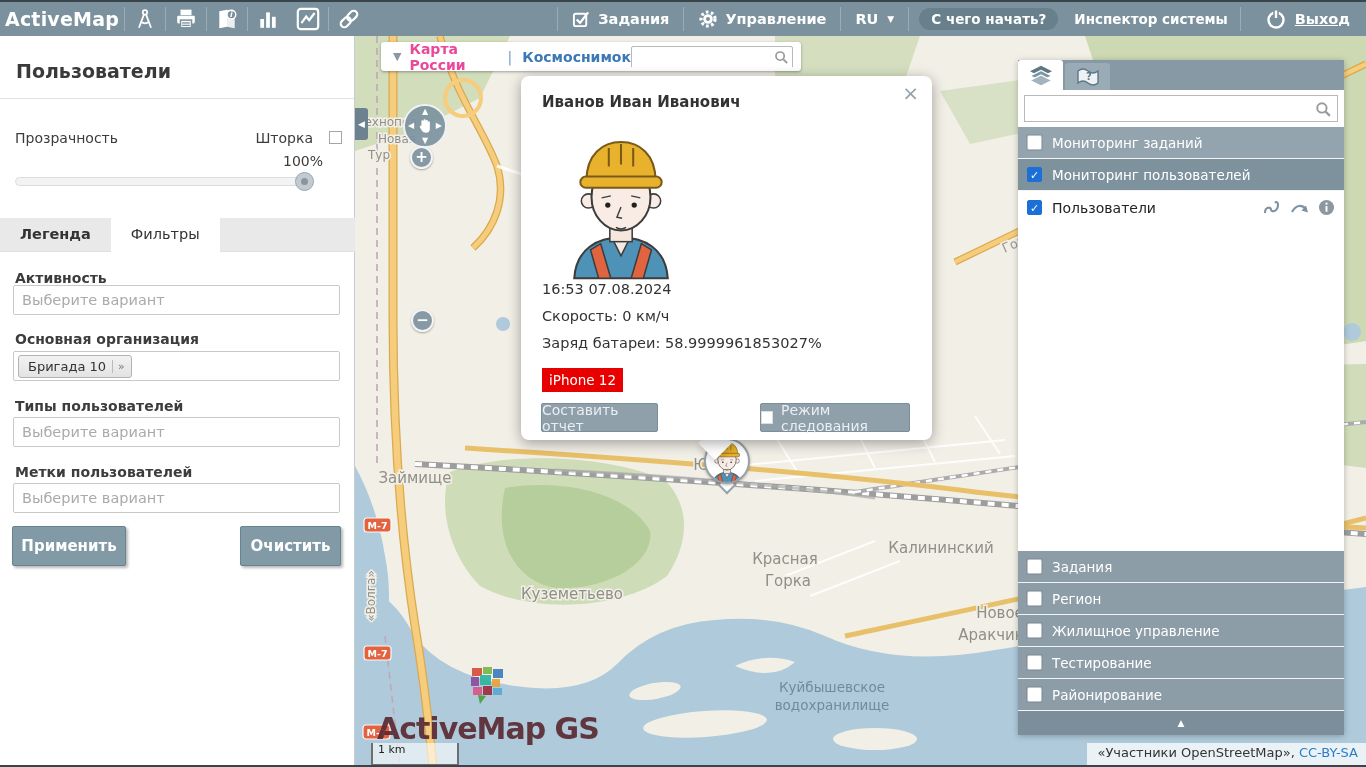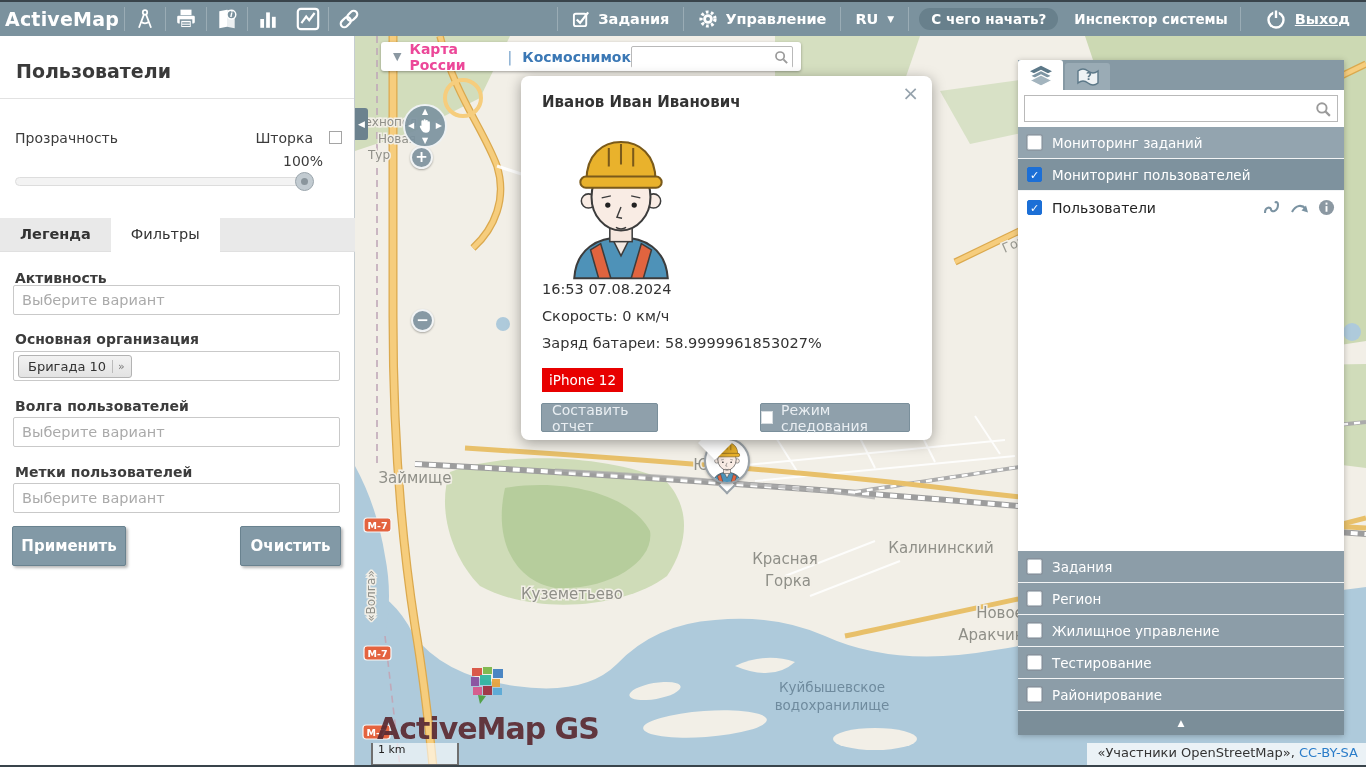--- a/index.html
+++ b/index.html
@@ -257,21 +257,21 @@
   <input class="flt-input" style="top: 249px;" placeholder="Выберите вариант">
 
   <div class="flt-label" style="top:295px;text-align:center;">Основная организация</div>
   <div class="chip-box" style="top:315px;">
     <div class="chip">
       <span>Бригада 10</span>
       <span class="x">»</span>
     </div>
   </div>
 
-  <div class="flt-label" style="top:362px;">Волга пользователей</div>
+  <div class="flt-label" style="top:362px;">Типы пользователей</div>
   <input class="flt-input" style="top: 381px;" placeholder="Выберите вариант">
 
   <div class="flt-label" style="top:428px;">Метки пользователей</div>
   <input class="flt-input" style="top: 447px;" placeholder="Выберите вариант">
 
   <div class="sb-btn" style="left:12px; top:490px; width:114px;">Применить</div>
   <div class="sb-btn" style="left:240px; top:490px; width:101px;">Очистить</div>
 </div>
 
 <div class="abs map-area">
@@ -402,21 +402,21 @@
     <div class="pp-title">Иванов Иван Иванович</div>
     <div class="pp-avatar">
       <svg width="122" height="158" viewBox="0 0 120 154">
           <use href="#worker-avatar"></use>
         </svg>
     </div>
     <div class="pp-line" style="top:205px;">16:53 07.08.2024</div>
     <div class="pp-line" style="top:232px;">Скорость: 0 км/ч</div>
     <div class="pp-line" style="top:259px;">Заряд батареи: 58.9999961853027%</div>
     <div class="pp-badge">iPhone 12</div>
-    <div class="pp-btn" style="left:20px; width:117px;padding-left:10px;">Составить отчет</div>
+    <div class="pp-btn" style="left:20px; width:117px;">Составить отчет</div>
     <div class="pp-btn" style="right:22px; width:150px;">
       <span class="pp-cb"></span>
       <span>Режим следования</span>
     </div>
   </div>
 
   <div class="abs watermark">
     <svg width="36" height="38" viewBox="0 0 36 38">
       <rect x="2" y="2" width="10" height="8" fill="#d94f3f"></rect>
         <rect x="13" y="1" width="9" height="7" fill="#7ab648"></rect>

